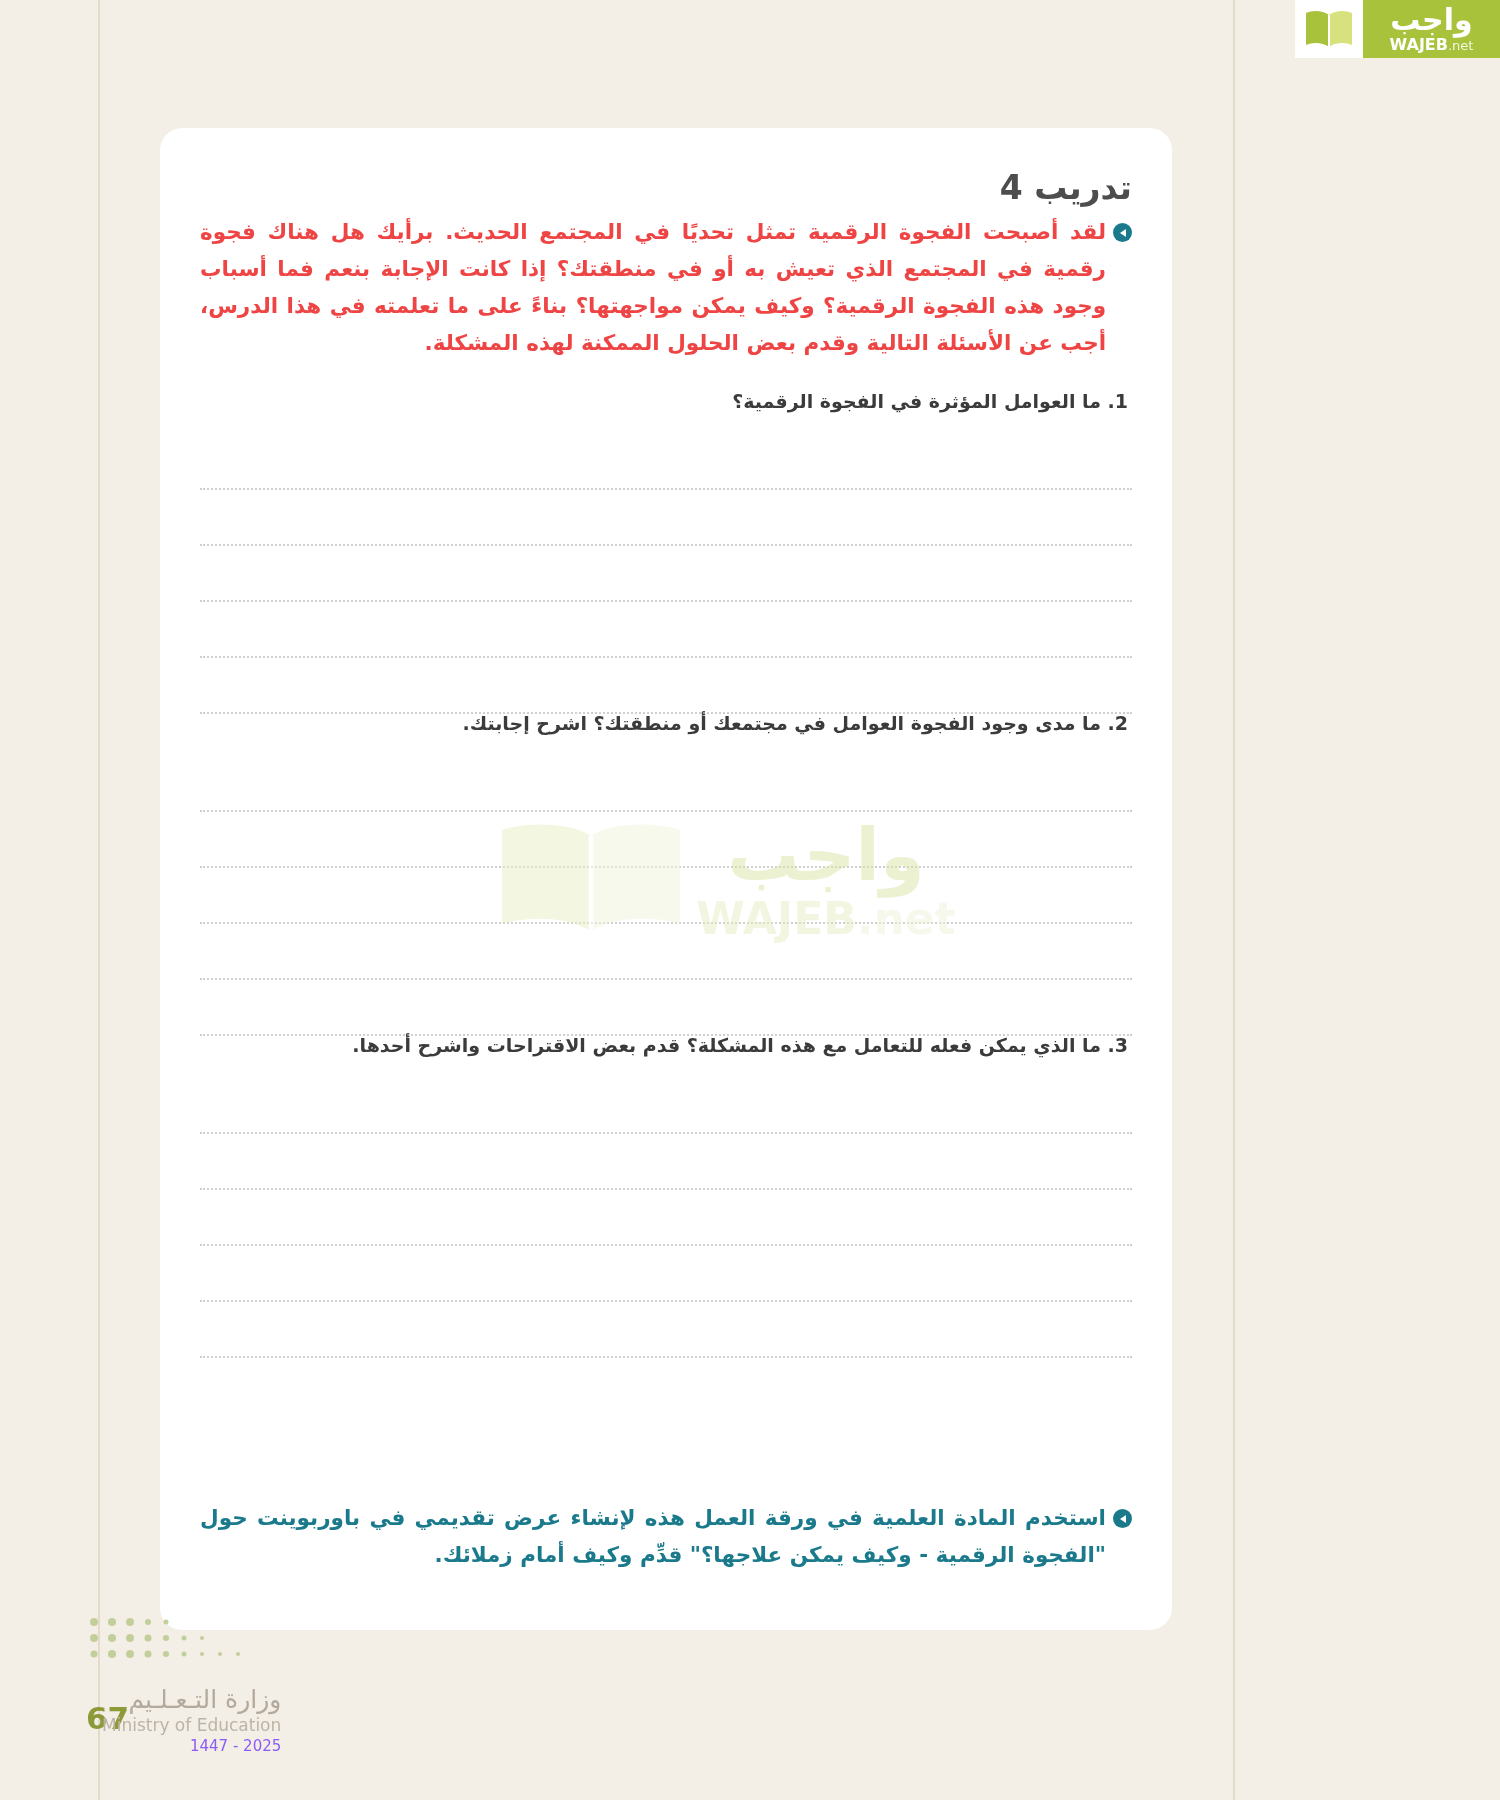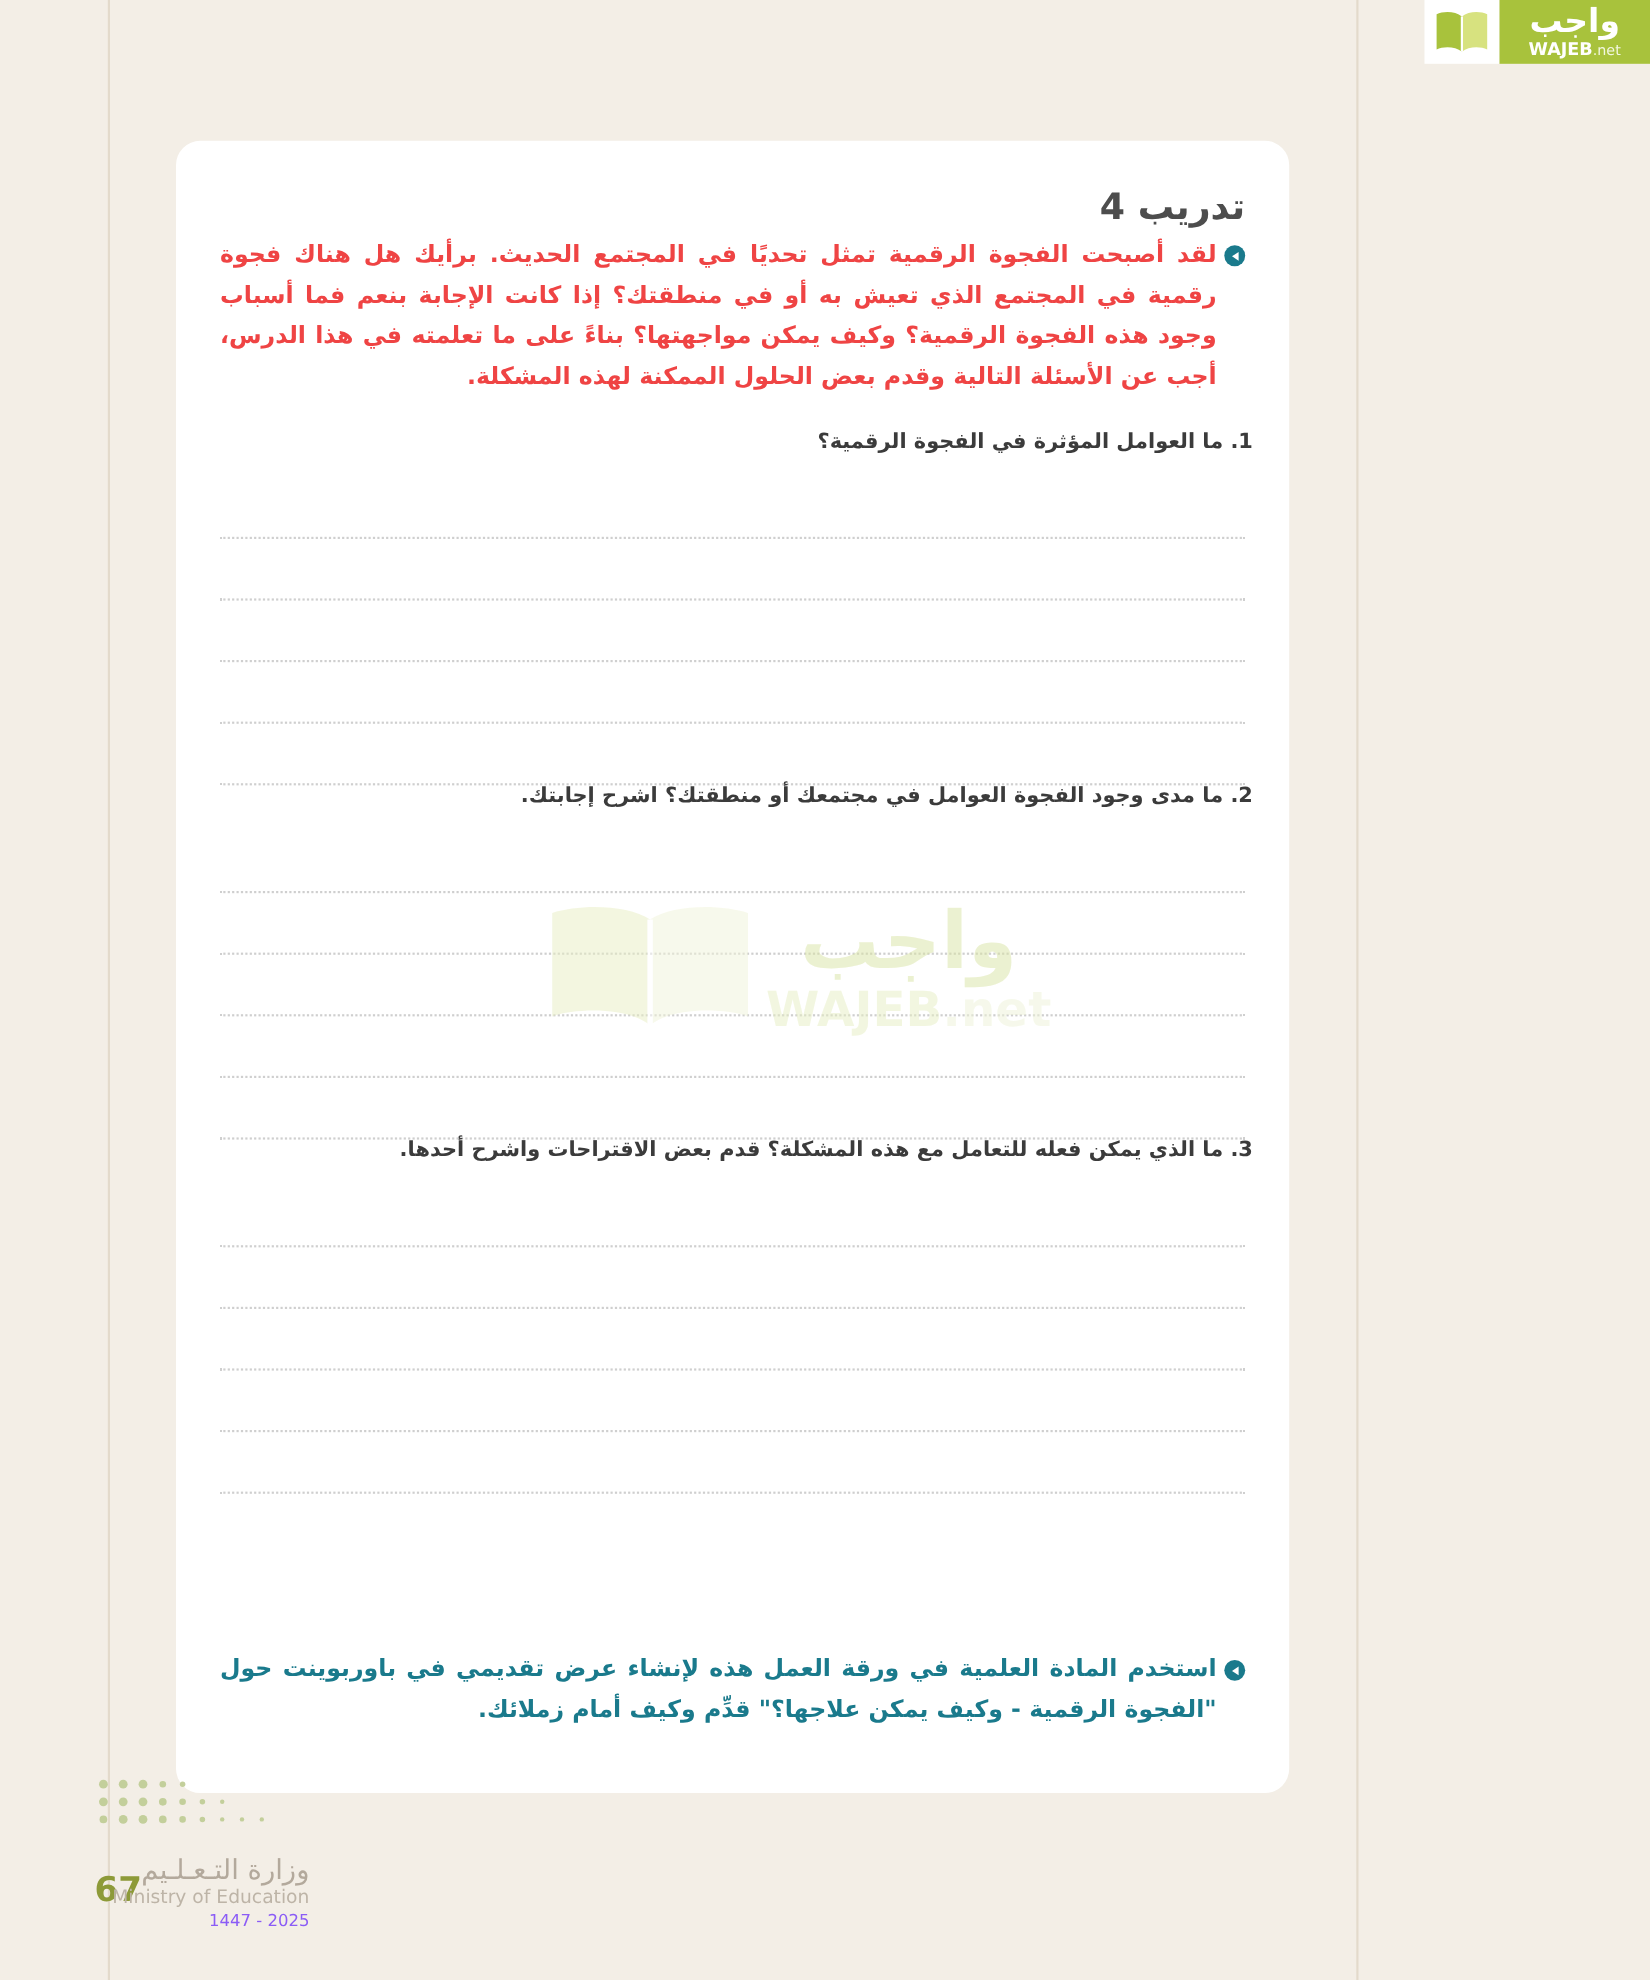--- a/index.html
+++ b/index.html
@@ -145,21 +145,21 @@
     display: block;
     width: 0; height: 0;
     border-top: 4.5px solid transparent;
     border-bottom: 4.5px solid transparent;
     border-right: 6px solid #ffffff;
   }
 
   
   .question {
     position: absolute;
-    right: 33px;
+    right: 44px;
     left: 40px;
     font-size: 19px;
     font-weight: bold;
     color: #3b3b3b;
     direction: rtl;
     text-align: right;
   }
   .q1 { top: 262px; }
   .q2 { top: 584px; }
   .q3 { top: 906px; }

